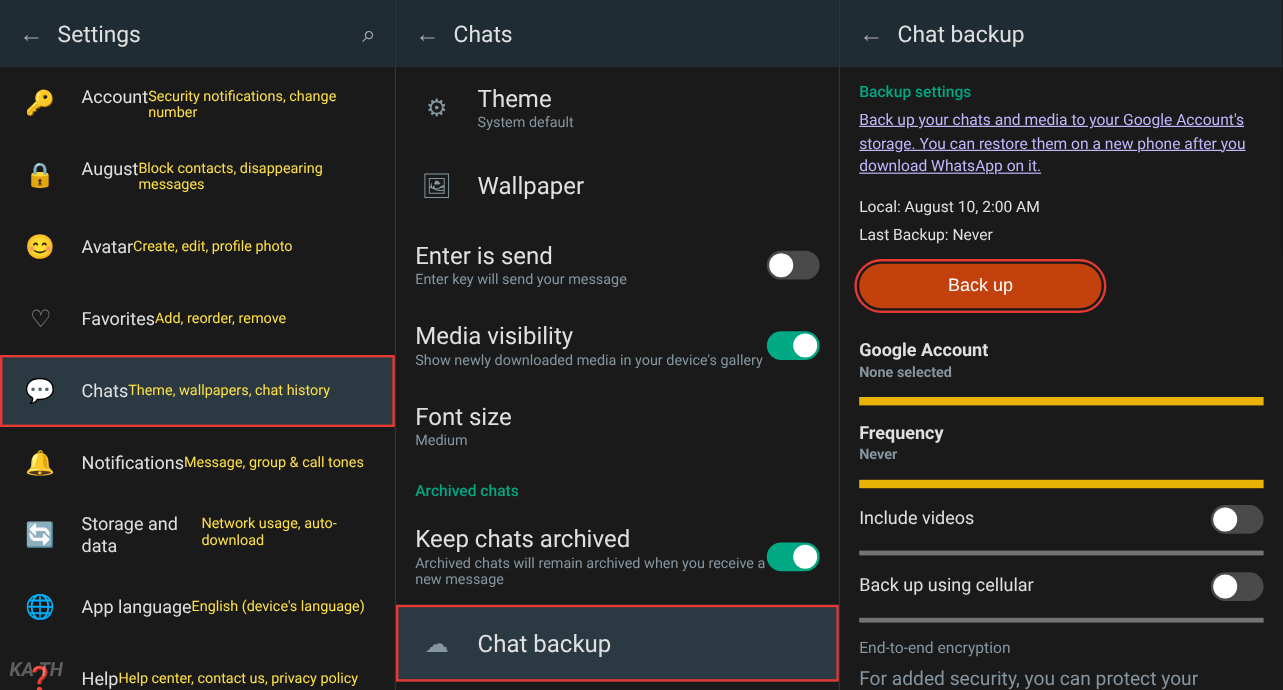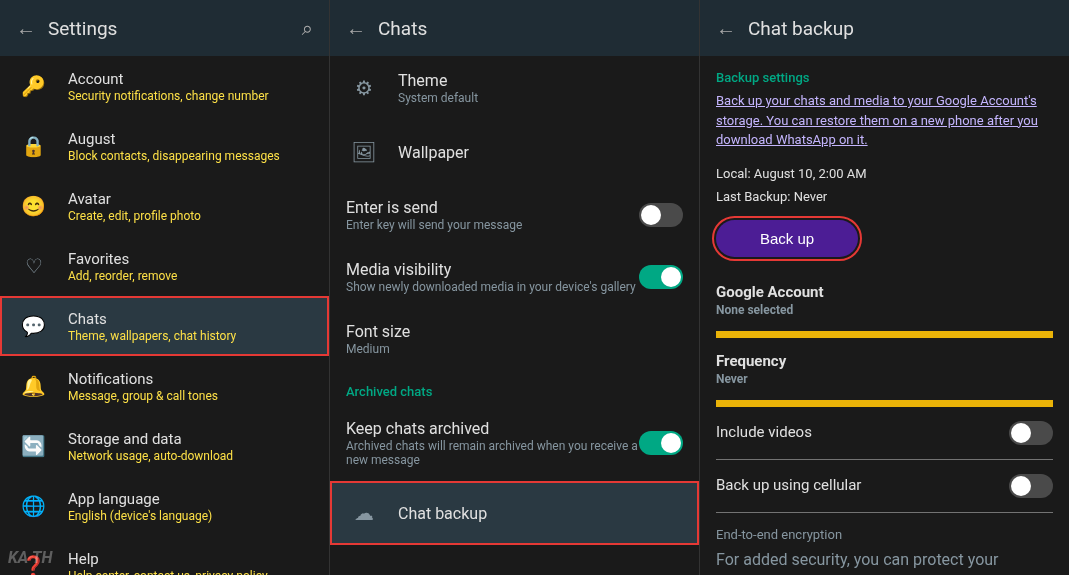--- a/index.html
+++ b/index.html
@@ -95,21 +95,21 @@
       align-items: center;
       justify-content: center;
       margin-right: 16px;
       color: #8696a0;
       font-size: 20px;
       flex-shrink: 0;
     }
 
     .settings-text {
       display: flex;
-      flex-direction: column;
+      flex-direction: row;
     }
 
     .settings-title {
       font-size: 15px;
       color: #e0e0e0;
       font-weight: 400;
     }
 
     .settings-subtitle {
       font-size: 12px;
@@ -150,21 +150,21 @@
       font-size: 20px;
       flex-shrink: 0;
     }
 
     .chats-text {
       display: flex;
       flex-direction: column;
     }
 
     .chats-title {
-      font-size: 16px;
+      font-size: 20px;
       color: #e0e0e0;
     }
 
     .chats-subtitle {
       font-size: 12px;
       color: #8696a0;
       margin-top: 1px;
     }
 
     
@@ -233,25 +233,25 @@
       font-size: 13px;
       color: #e0e0e0;
       padding: 4px 0;
     }
 
     .backup-button-container {
       padding: 12px 0;
     }
 
     .backup-btn {
-      background: #4c1d95;
+      background: #c2410c;
       color: white;
       border: none;
       border-radius: 24px;
-      padding: 10px 44px;
+      padding: 10px 74px;
       font-size: 15px;
       font-weight: 500;
       cursor: pointer;
       outline: 2px solid #e53935;
       outline-offset: 2px;
     }
 
     .backup-row {
       padding: 14px 0;
       border-bottom: 7px solid #eab308;
@@ -267,21 +267,21 @@
     .backup-row-subtitle {
       font-size: 12px;
       color: #8696a0;
     }
 
     .backup-row-with-toggle {
       display: flex;
       align-items: center;
       justify-content: space-between;
       padding: 14px 0;
-      border-bottom: 1px solid #737373;
+      border-bottom: 4px solid #737373;
     }
 
     .e2e-section {
       padding: 14px 0 6px;
     }
 
     .e2e-title {
       font-size: 13px;
       color: #8696a0;
       margin-bottom: 6px;

